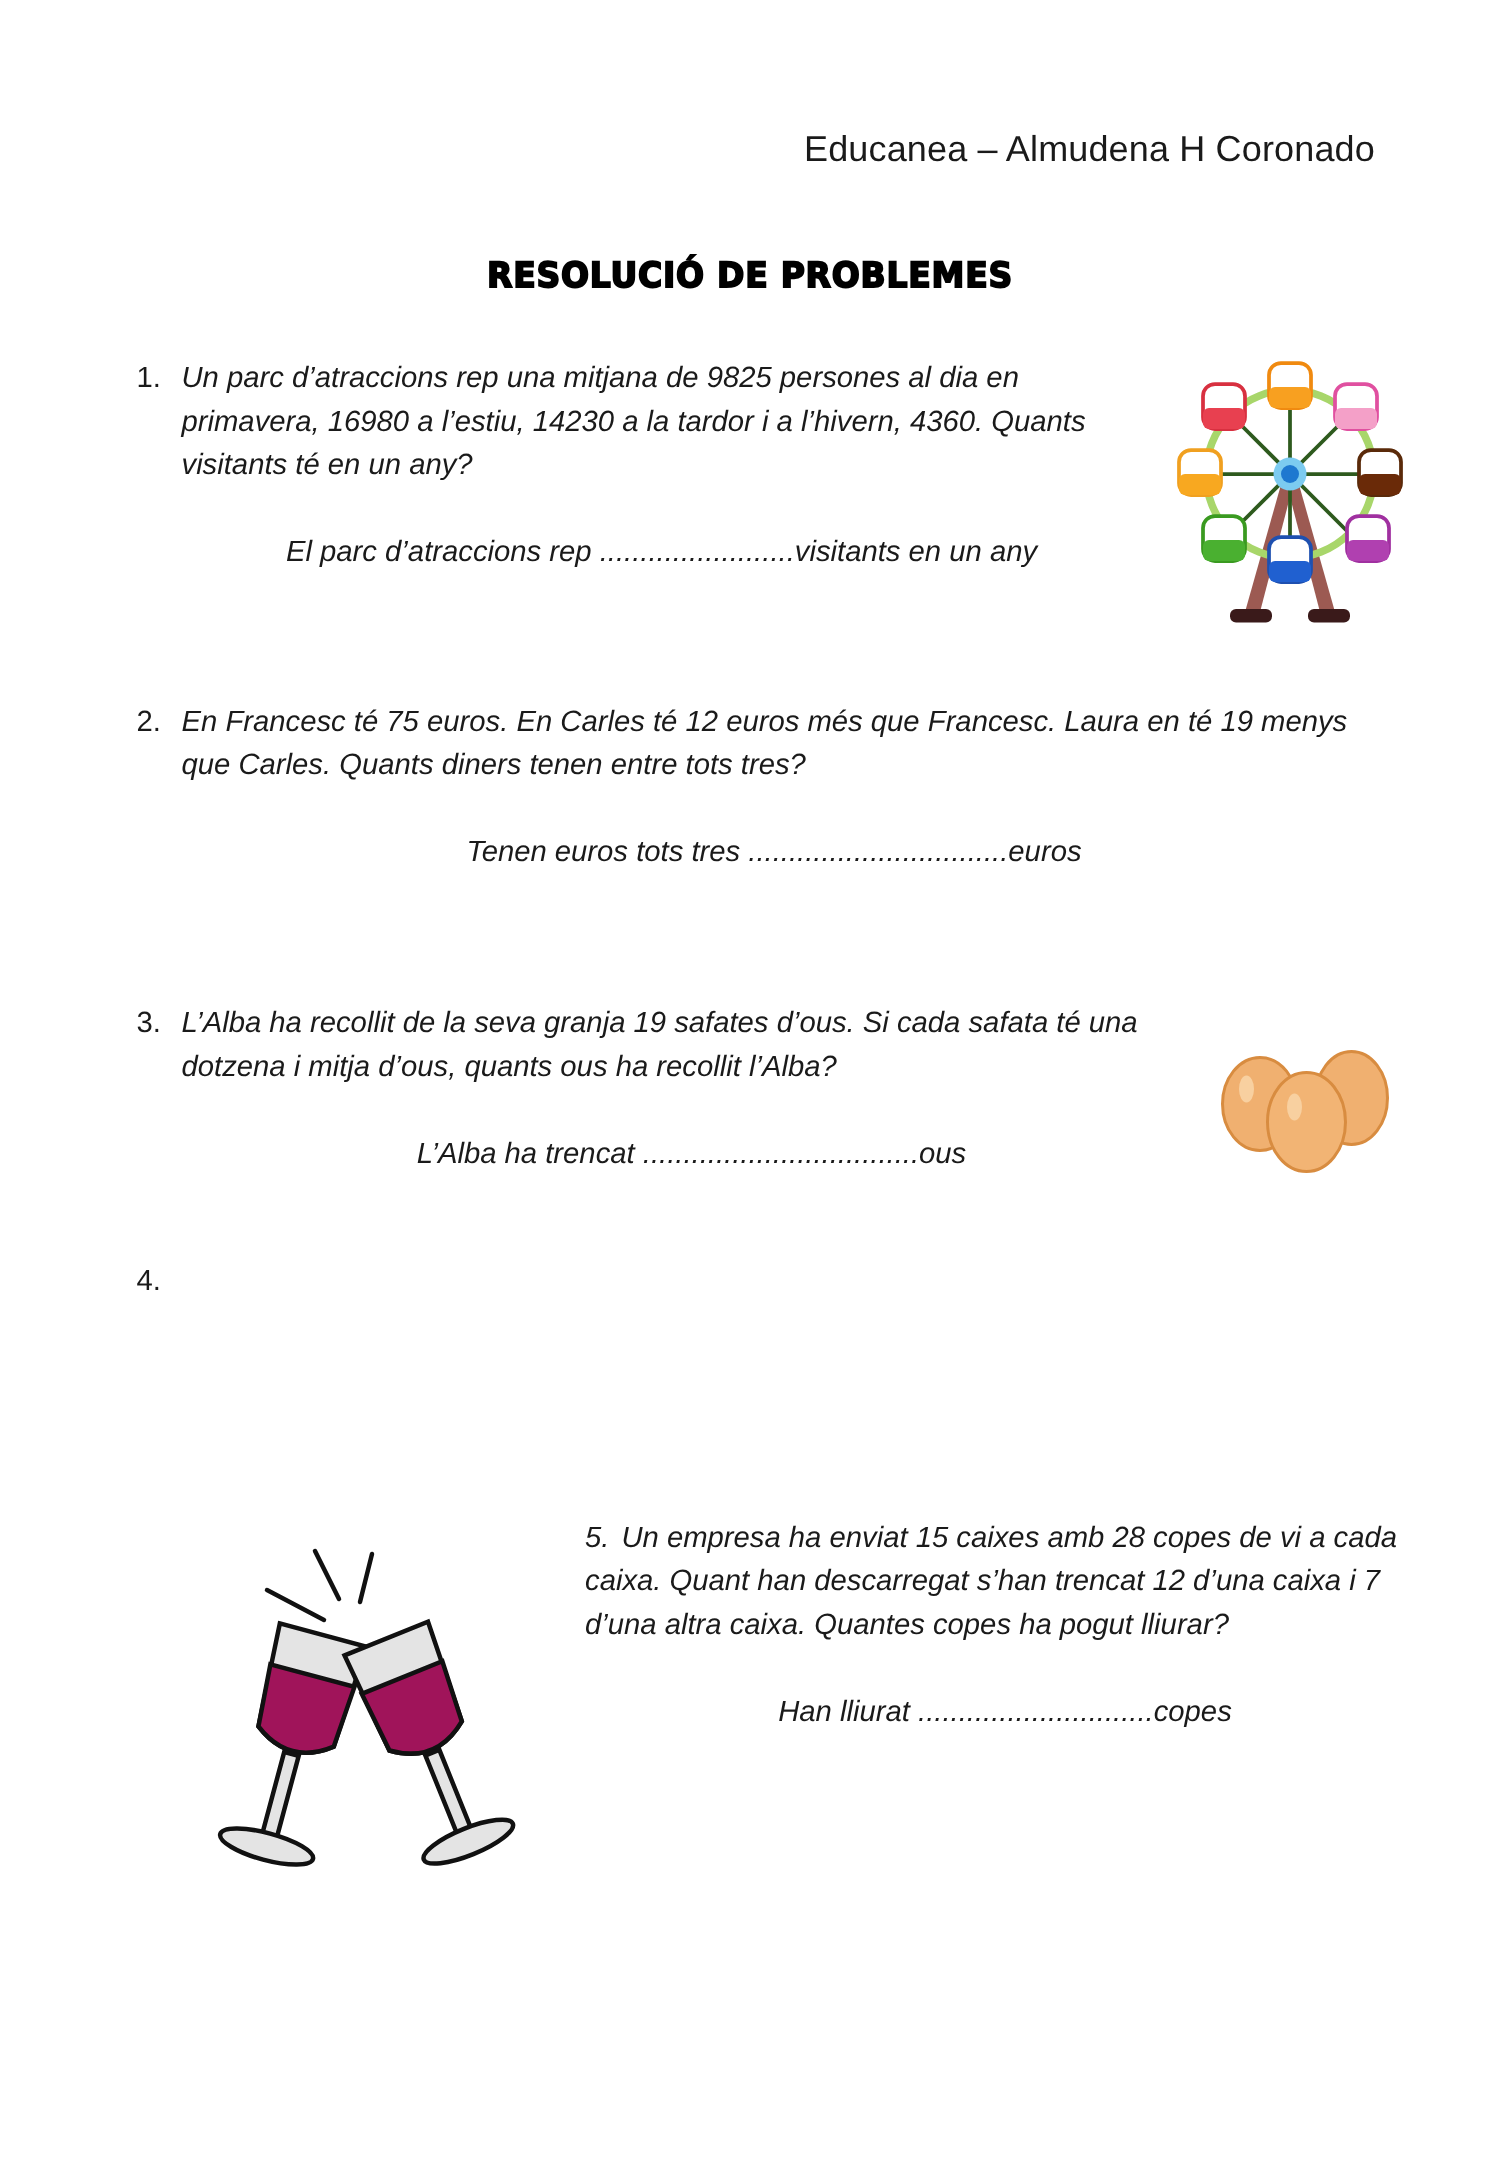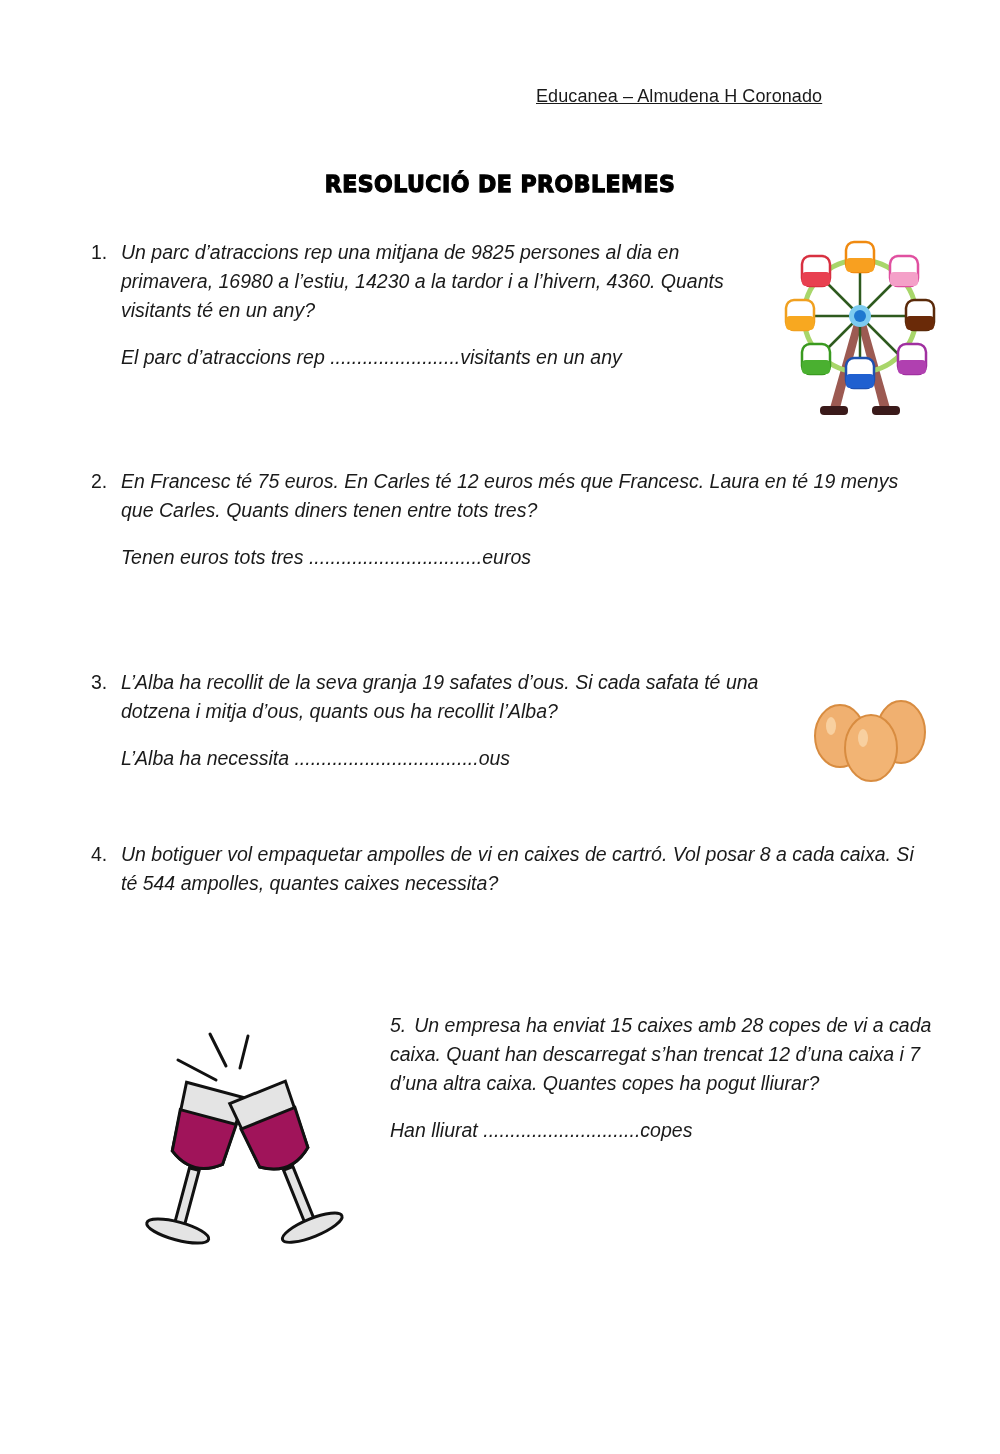--- a/index.html
+++ b/index.html
@@ -1,26 +1,26 @@
 <!DOCTYPE html>
 <html><head>
 <meta charset="utf-8">
 <style>
   html, body { margin: 0; padding: 0; background: #ffffff; }
   body { width: 1000px; height: 1454px; position: relative; overflow: hidden;
          font-family: "Liberation Sans", "DejaVu Sans", sans-serif; color: #1a1a1a; }
-  .author { position: absolute; left: 536px; top: 86px; font-size: 18px; letter-spacing: 0.1px; text-decoration: underline; }
+  .author { position: absolute; left: 536px; top: 86px; font-size: 24px; letter-spacing: 0.1px; }
   .title { position: absolute; left: 0; width: 1000px; top: 172px; text-align: center;
            font-family: "DejaVu Sans", sans-serif; font-weight: bold; font-size: 22px;
            font-variant: small-caps; letter-spacing: 0.5px; text-transform: uppercase;
            transform: scaleY(1.05); color: #000; -webkit-text-stroke: 1.2px #000; }
   .problem { position: absolute; font-size: 19.5px; line-height: 29px; }
   .problem .num { position: absolute; left: -30px; top: 0; }
   .problem p { margin: 0; font-style: italic; }
-  .problem .answer { margin-top: 18px; }
+  .problem .answer { margin-top: 29px; text-align: center; }
   .p1 { left: 121px; top: 238px; width: 640px; }
   .p2 { left: 121px; top: 467px; width: 790px; }
   .p3 { left: 121px; top: 668px; width: 680px; }
   .p4 { left: 121px; top: 840px; width: 800px; }
   .p5 { left: 390px; top: 1011px; width: 560px; }
   .p5 .num { position: static; margin-right: 8px; }
   .pic { position: absolute; }
   .ferris { left: 780px; top: 236px; width: 160px; height: 185px; }
   .eggs { left: 805px; top: 690px; width: 130px; height: 100px; }
   .glasses { left: 140px; top: 1028px; width: 220px; height: 235px; }
@@ -39,26 +39,25 @@
 
 <div class="problem p2">
   <span class="num">2.</span>
   <p>En Francesc té 75 euros. En Carles té 12 euros més que Francesc. Laura en té 19 menys que Carles. Quants diners tenen entre tots tres?</p>
   <p class="answer"><span>Tenen euros tots tres </span><span>................................</span><span>euros</span></p>
 </div>
 
 <div class="problem p3">
   <span class="num">3.</span>
   <p>L’Alba ha recollit de la seva granja 19 safates d’ous. Si cada safata té una dotzena i mitja d’ous, quants ous ha recollit l’Alba?</p>
-  <p class="answer"><span>L’Alba ha necessita </span><span>..................................</span><span>ous</span></p>
+  <p class="answer"><span>L’Alba ha trencat </span><span>..................................</span><span>ous</span></p>
 </div>
 
 <div class="problem p4">
   <span class="num">4.</span>
-  <p>Un botiguer vol empaquetar ampolles de vi en caixes de cartró. Vol posar 8 a cada caixa. Si té 544 ampolles, quantes caixes necessita?</p>
 </div>
 
 <div class="problem p5">
   <p><span class="num">5.</span><span>Un empresa ha enviat 15 caixes amb 28 copes de vi a cada caixa. Quant han descarregat s’han trencat 12 d’una caixa i 7 d’una altra caixa. Quantes copes ha pogut lliurar?</span></p>
   <p class="answer"><span>Han lliurat </span><span>.............................</span><span>copes</span></p>
 </div>
 
 <div class="pic ferris">
   <svg width="160" height="185" viewBox="0 0 160 185">
 

